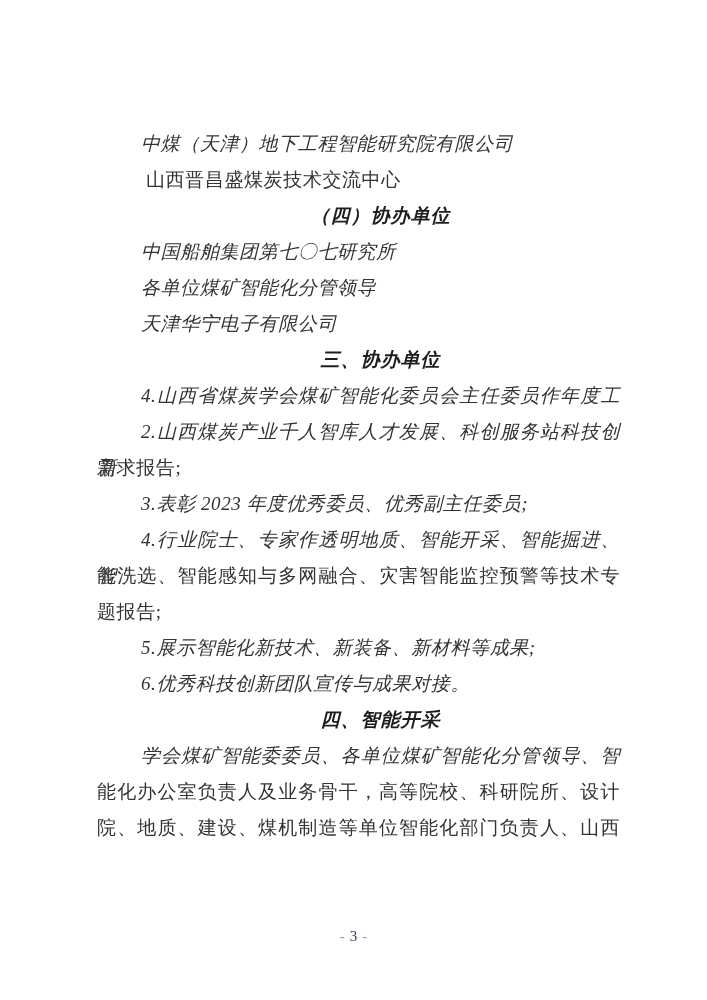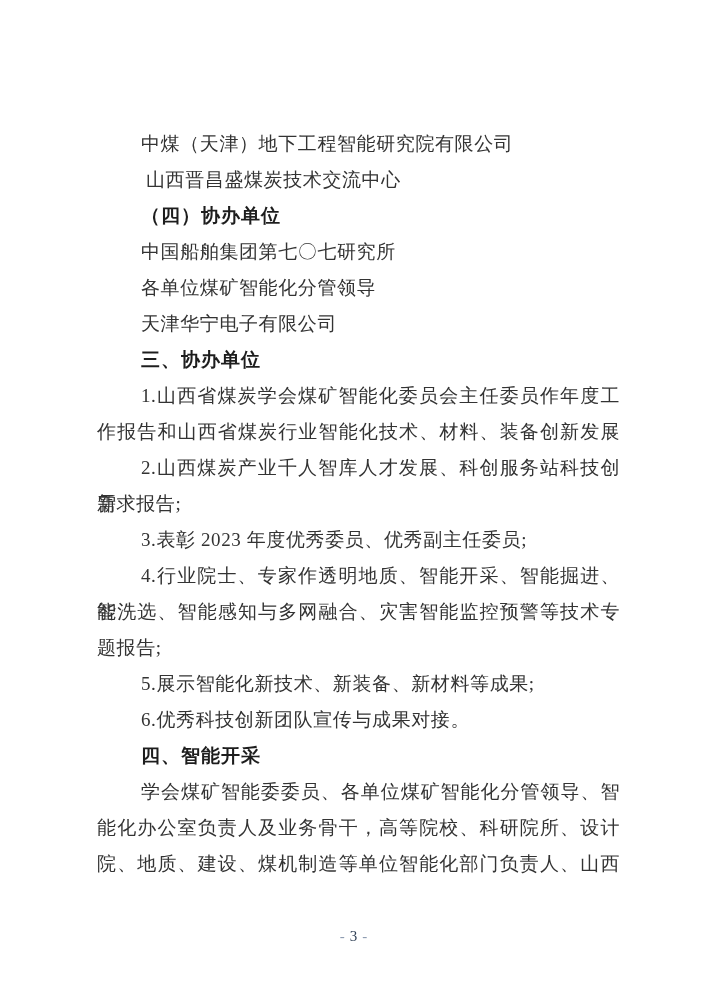--- a/index.html
+++ b/index.html
@@ -35,28 +35,29 @@
       white-space: nowrap;
     }
     
     .j {
       white-space: normal;
       text-align: justify;
       text-align-last: justify;
       text-justify: inter-character;
     }
     
-    .ind  { text-indent: 44px; }
+    .ind  { text-indent: 44px; font-style: italic; }
     .ind2 { text-indent: 49px; }
     
     .b {
       font-weight: 700;
       color: #1d1d1d;
       font-family: "Liberation Sans", "DejaVu Sans", sans-serif;
       letter-spacing: 1px;
+      text-align: center;
     }
     .footer {
       position: absolute;
       left: 0;
       top: 926px;
       width: 707px;
       text-align: center;
       font-size: 15px;
       line-height: 20px;
     }
@@ -79,22 +80,21 @@
     <div class="ln ind2">山西晋昌盛煤炭技术交流中心</div>
 
     <div class="ln ind b">（四）协办单位</div>
 
     <div class="ln ind">中国船舶集团第七〇七研究所</div>
     <div class="ln ind">各单位煤矿智能化分管领导</div>
     <div class="ln ind">天津华宁电子有限公司</div>
 
     <div class="ln ind b">三、协办单位</div>
 
-    <div class="ln ind j">1.山西省煤炭学会煤矿智能化委员会主任委员作年度工</div>
-    <div class="ln j">作报告和山西省煤炭行业智能化技术、材料、装备创新发展</div>
+    <div class="ln ind j">4.山西省煤炭学会煤矿智能化委员会主任委员作年度工</div>
     <div class="ln ind j">2.山西煤炭产业千人智库人才发展、科创服务站科技创新</div>
     <div class="ln">需求报告;</div>
     <div class="ln ind">3.表彰 2023 年度优秀委员、优秀副主任委员;</div>
     <div class="ln ind j">4.行业院士、专家作透明地质、智能开采、智能掘进、智</div>
     <div class="ln j">能洗选、智能感知与多网融合、灾害智能监控预警等技术专</div>
     <div class="ln">题报告;</div>
     <div class="ln ind">5.展示智能化新技术、新装备、新材料等成果;</div>
     <div class="ln ind">6.优秀科技创新团队宣传与成果对接。</div>
 
     <div class="ln ind b">四、智能开采</div>

